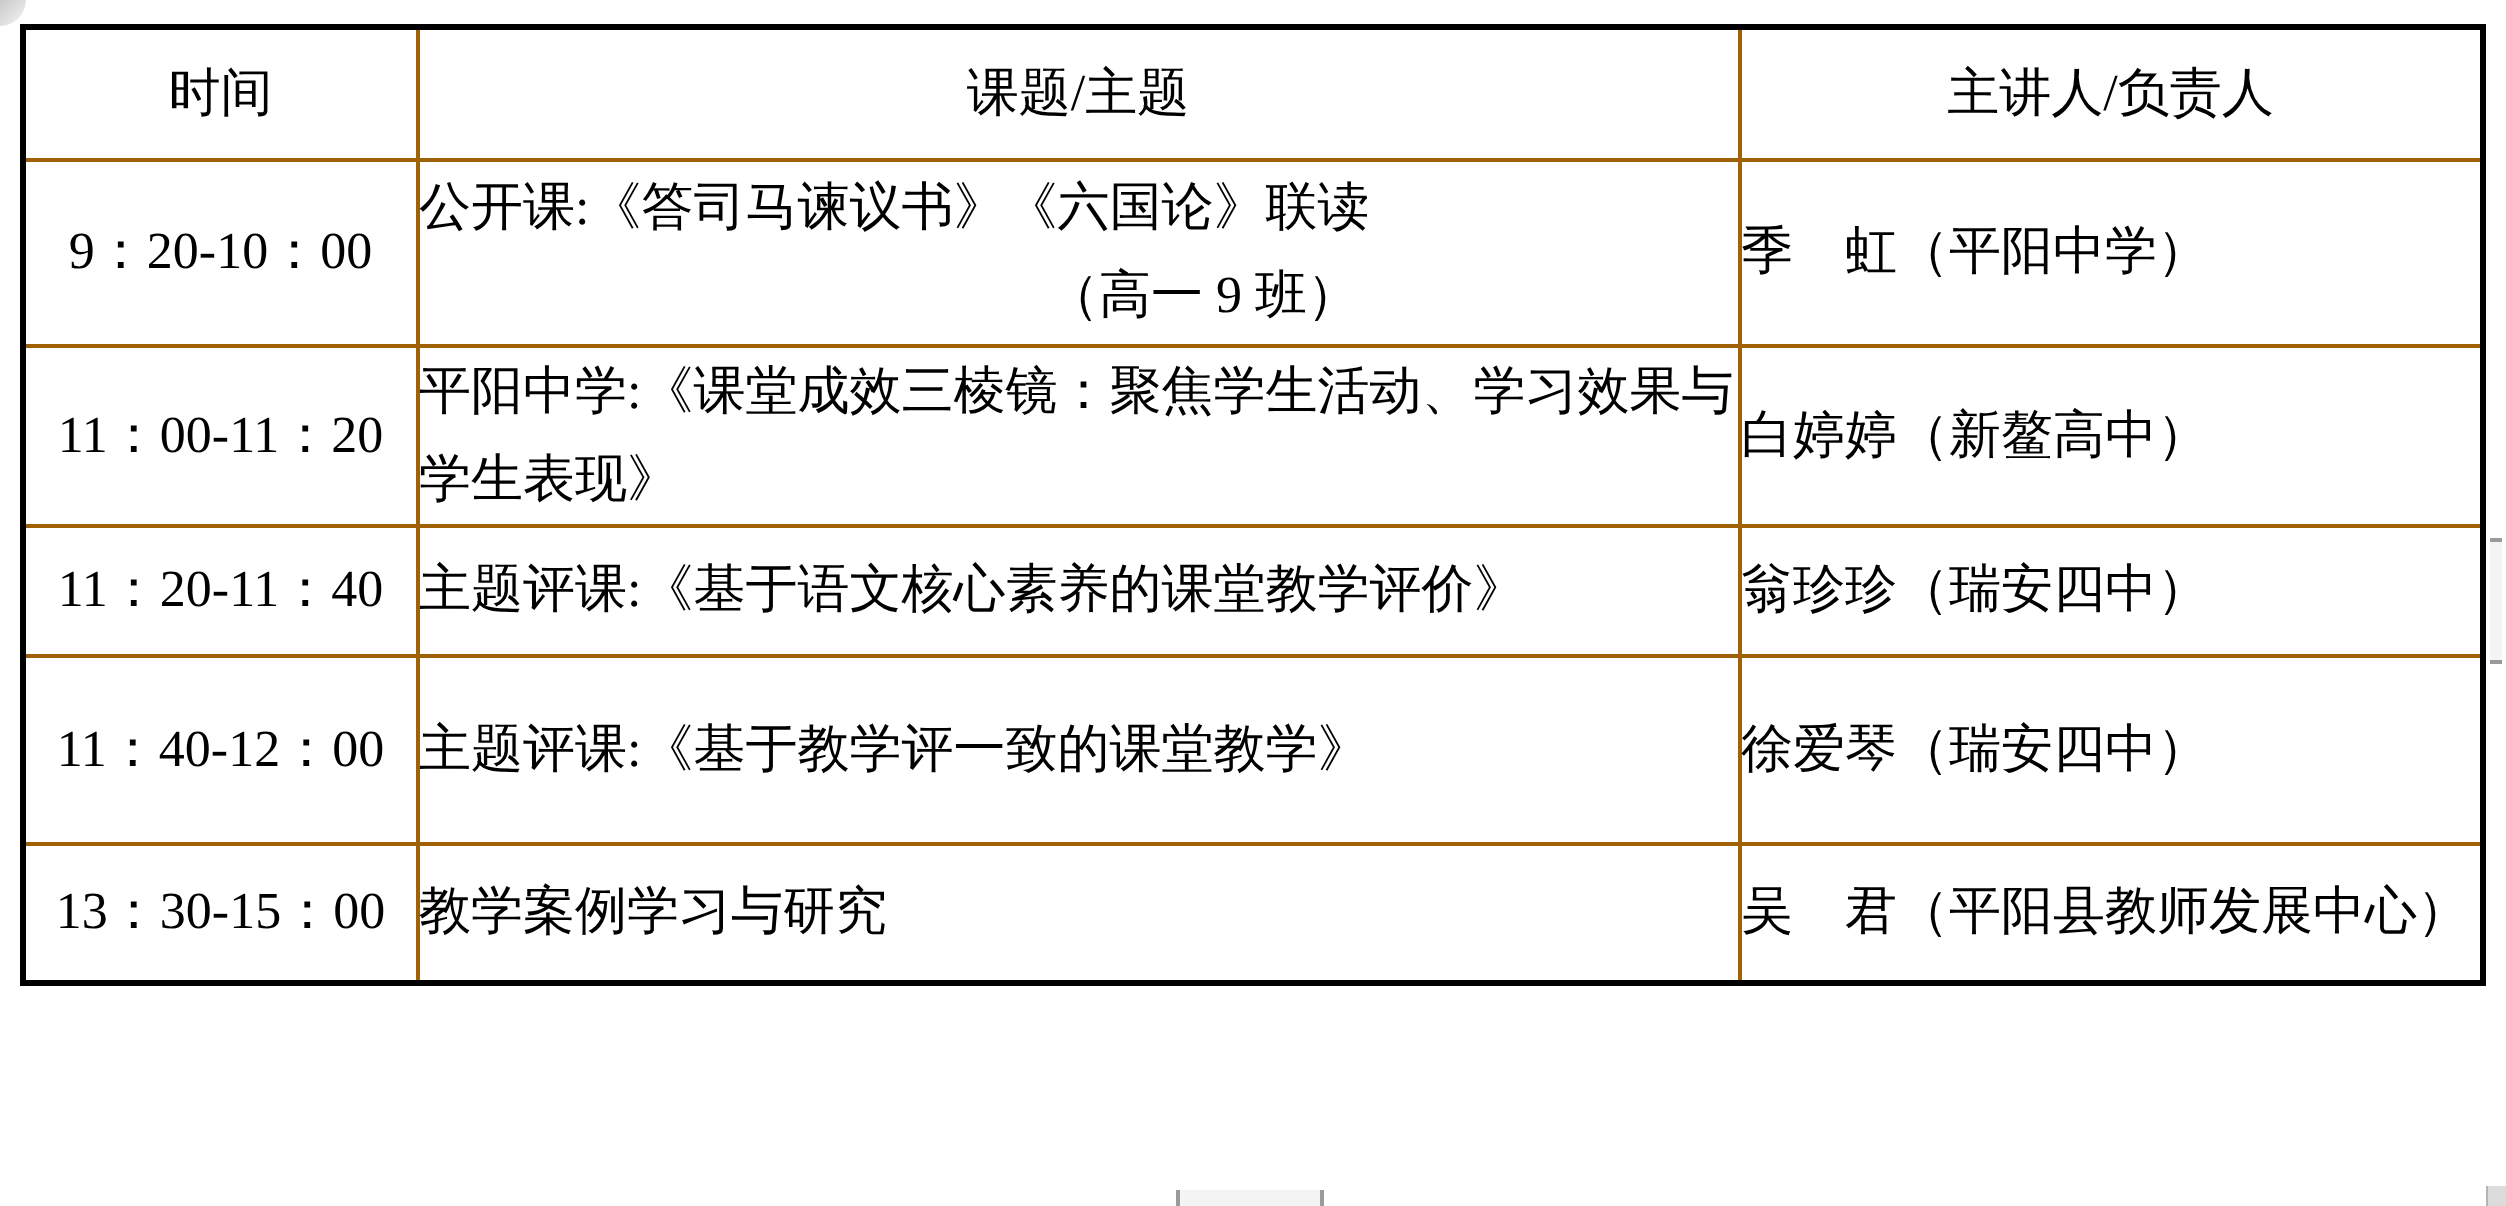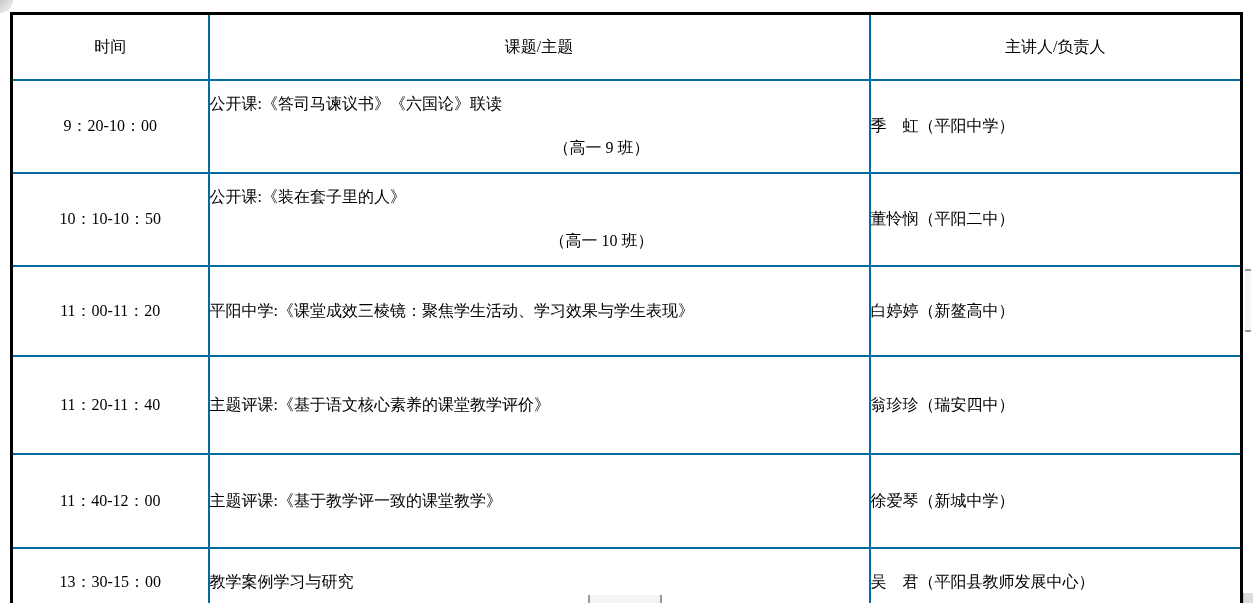--- a/index.html
+++ b/index.html
@@ -22,33 +22,33 @@
     border-collapse: collapse;
     table-layout: fixed;
     width: 1230px;
     border: 3px solid #000;
   }
   table.schedule col.c-time    { width: 197px; }
   table.schedule col.c-topic   { width: 661px; }
   table.schedule col.c-speaker { width: 372px; }
   table.schedule th,
   table.schedule td {
-    border: 2px solid #0369a1;
-    font-size: 16px;
+    border: 2px solid #a16207;
+    font-size: 26px;
     font-weight: normal;
     vertical-align: middle;
     padding: 0;
     line-height: 44px;
     background: #fff;
   }
   table.schedule tr.hdr        { height: 66px; }
   table.schedule tr.r0         { height: 93px; }
   table.schedule tr.r1         { height: 93px; }
   table.schedule tr.r2         { height: 90px; }
-  table.schedule tr.r3         { height: 98px; }
+  table.schedule tr.r3         { height: 65px; }
   table.schedule tr.r4         { height: 94px; }
   table.schedule tr.r5         { height: 70px; }
   th.h-cell { text-align: center; }
   td.time-cell {
     text-align: center;
     white-space: nowrap;
   }
   td.topic-cell {
     padding-left: 22px;
     padding-right: 30px;
@@ -125,28 +125,20 @@
 
       <tr class="r0">
         <td class="time-cell">9：20-10：00</td>
         <td class="topic-cell">
           <div class="topic-line1">公开课:《答司马谏议书》《六国论》联读</div>
           <div class="topic-line2">（高一 9 班）</div>
         </td>
         <td class="speaker-cell">季　虹（平阳中学）</td>
       </tr>
 
-      <tr class="r1">
-        <td class="time-cell">10：10-10：50</td>
-        <td class="topic-cell">
-          <div class="topic-line1">公开课:《装在套子里的人》</div>
-          <div class="topic-line2">（高一 10 班）</div>
-        </td>
-        <td class="speaker-cell">董怜悯（平阳二中）</td>
-      </tr>
 
       <tr class="r2">
         <td class="time-cell">11：00-11：20</td>
         <td class="topic-cell">
           <div class="topic-line1">平阳中学:《课堂成效三棱镜：聚焦学生活动、学习效果与学生表现》</div>
         </td>
         <td class="speaker-cell">白婷婷（新鳌高中）</td>
       </tr>
 
       <tr class="r3">
@@ -155,21 +147,21 @@
           <div class="topic-line1">主题评课:《基于语文核心素养的课堂教学评价》</div>
         </td>
         <td class="speaker-cell">翁珍珍（瑞安四中）</td>
       </tr>
 
       <tr class="r4">
         <td class="time-cell">11：40-12：00</td>
         <td class="topic-cell">
           <div class="topic-line1">主题评课:《基于教学评一致的课堂教学》</div>
         </td>
-        <td class="speaker-cell">徐爱琴（新城中学）</td>
+        <td class="speaker-cell">徐爱琴（瑞安四中）</td>
       </tr>
 
       <tr class="r5">
         <td class="time-cell">13：30-15：00</td>
         <td class="topic-cell">
           <div class="topic-line1">教学案例学习与研究</div>
         </td>
         <td class="speaker-cell">吴　君（平阳县教师发展中心）</td>
       </tr>
     </tbody>

